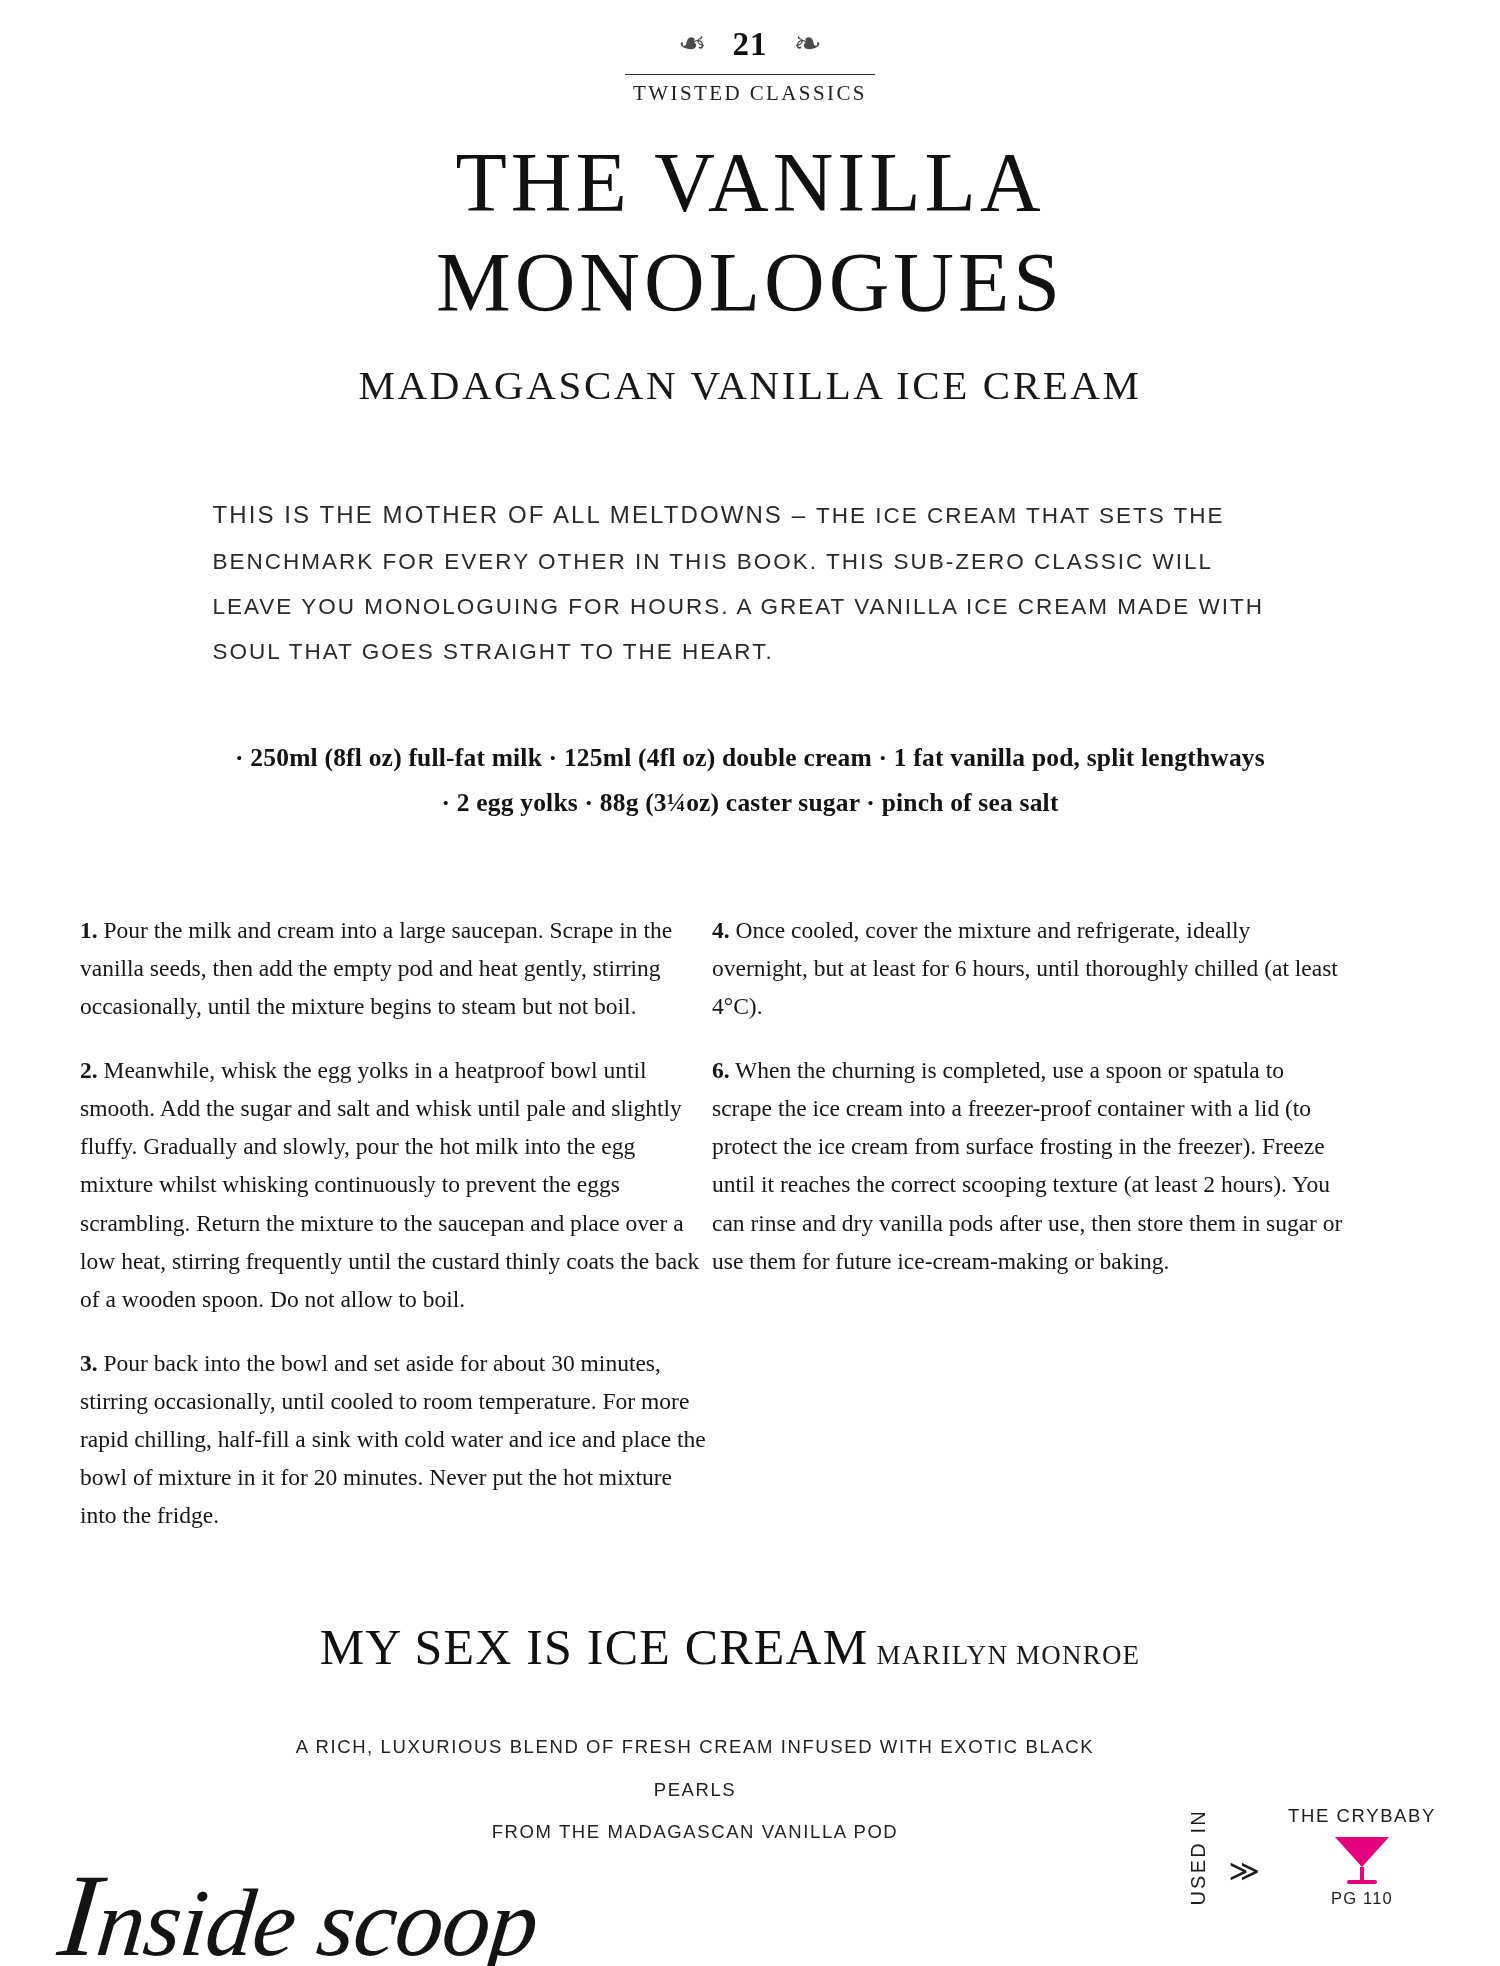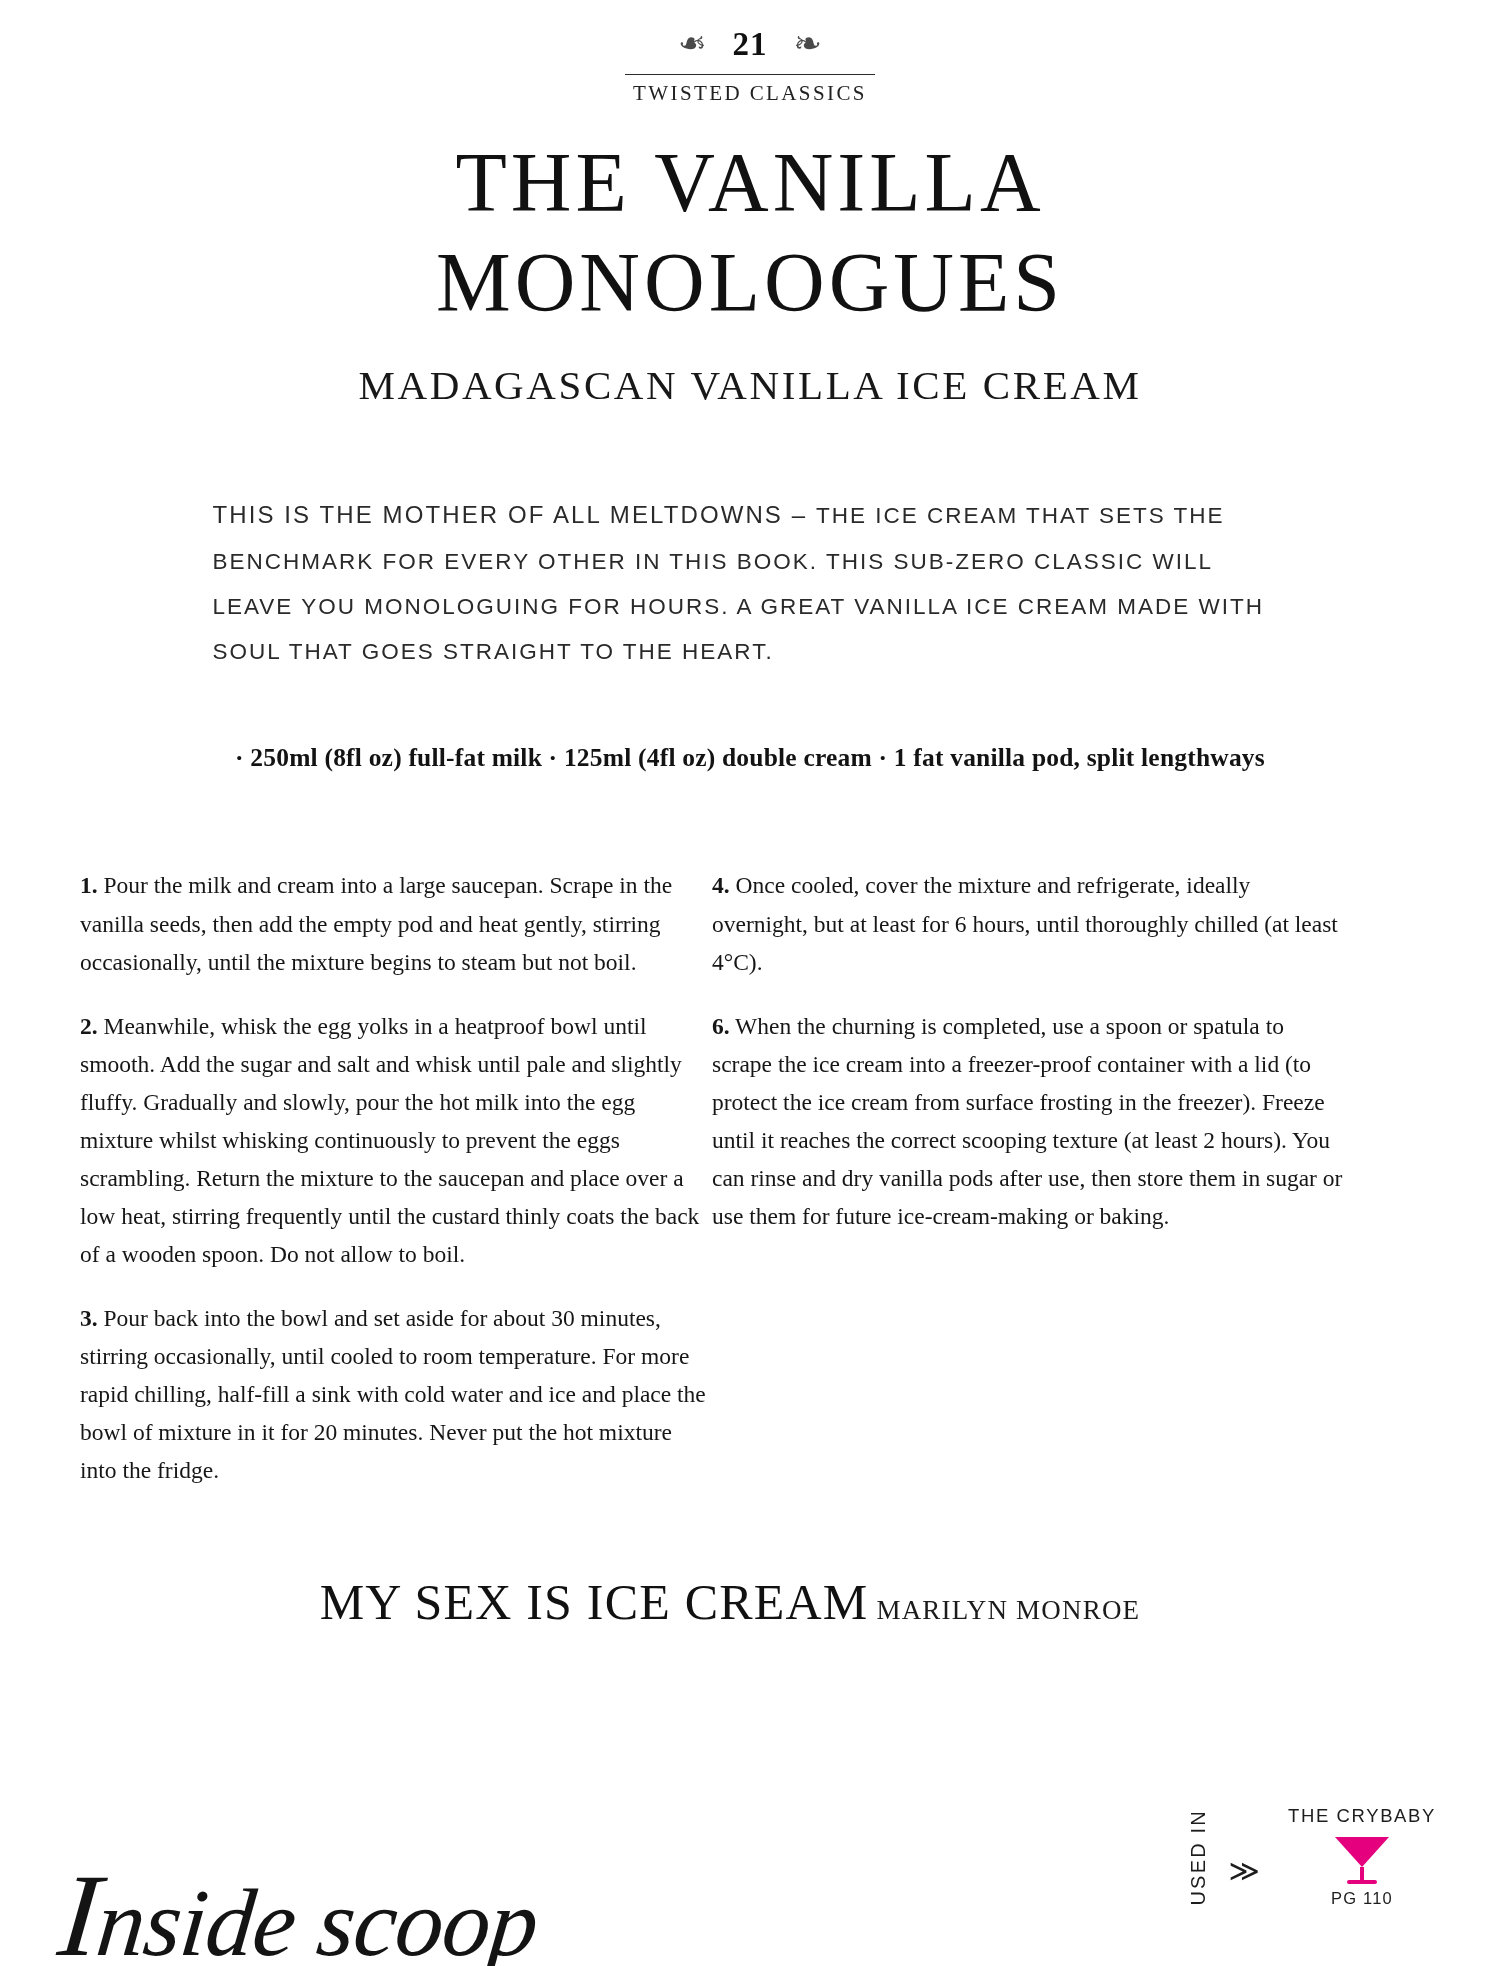--- a/index.html
+++ b/index.html
@@ -269,20 +269,21 @@
     <span class="l2">MONOLOGUES</span>
   </div>
   <div class="subtitle">MADAGASCAN VANILLA ICE CREAM</div>
 
   <div class="intro">
     <span class="lead">THIS IS THE MOTHER OF ALL MELTDOWNS – </span><span>THE ICE CREAM THAT SETS THE BENCHMARK FOR EVERY OTHER IN THIS BOOK. THIS SUB-ZERO CLASSIC WILL LEAVE YOU MONOLOGUING FOR HOURS. A GREAT VANILLA ICE CREAM MADE WITH SOUL THAT GOES STRAIGHT TO THE HEART.</span>
   </div>
 
   <div class="ingredients">
     <div>· 250ml (8fl oz) full-fat milk  · 125ml (4fl oz) double cream  · 1 fat vanilla pod, split lengthways</div>
+    <div>· 2 egg yolks · 88g (3¼oz) caster sugar  · pinch of sea salt</div>
   </div>
 
   <div class="method">
     <div class="col">
       <p class="step">
         <span class="n">1.</span><span> Pour the milk and cream into a large saucepan. Scrape in the vanilla seeds, then add the empty pod and heat gently, stirring occasionally, until the mixture begins to steam but not boil.</span>
       </p>
       <p class="step">
         <span class="n">2.</span><span> Meanwhile, whisk the egg yolks in a heatproof bowl until smooth. Add the sugar and salt and whisk until pale and slightly fluffy. Gradually and slowly, pour the hot milk into the egg mixture whilst whisking continuously to prevent the eggs scrambling. Return the mixture to the saucepan and place over a low heat, stirring frequently until the custard thinly coats the back of a wooden spoon. Do not allow to boil.</span>
       </p>
@@ -301,20 +302,24 @@
   </div>
 
   <div class="quote-row">
     <span class="quote">MY SEX IS ICE CREAM</span>
     <span class="attrib">MARILYN MONROE</span>
   </div>
 
   <div class="footer">
     <div class="inside-scoop">
       <span class="cap">I</span><span>nside scoop</span>
+    </div>
+    <div class="footer-desc">
+      <div>A RICH, LUXURIOUS BLEND OF FRESH CREAM INFUSED WITH EXOTIC BLACK PEARLS</div>
+      <div>FROM THE MADAGASCAN VANILLA POD</div>
     </div>
     <div class="used-in">USED IN</div>
     <div class="arrow">≫</div>
     <div class="crybaby">
       <div class="name">THE CRYBABY</div>
       <div class="glass">
         <div class="bowl"></div>
         <div class="stem"></div>
         <div class="base"></div>
       </div>

